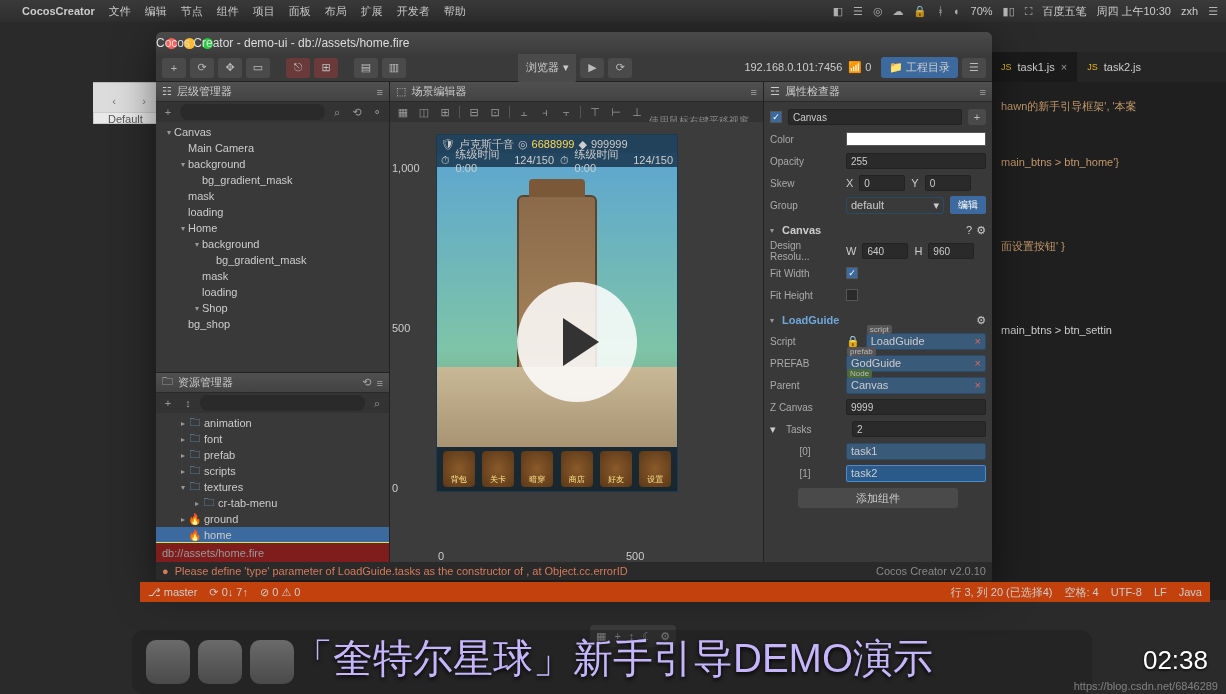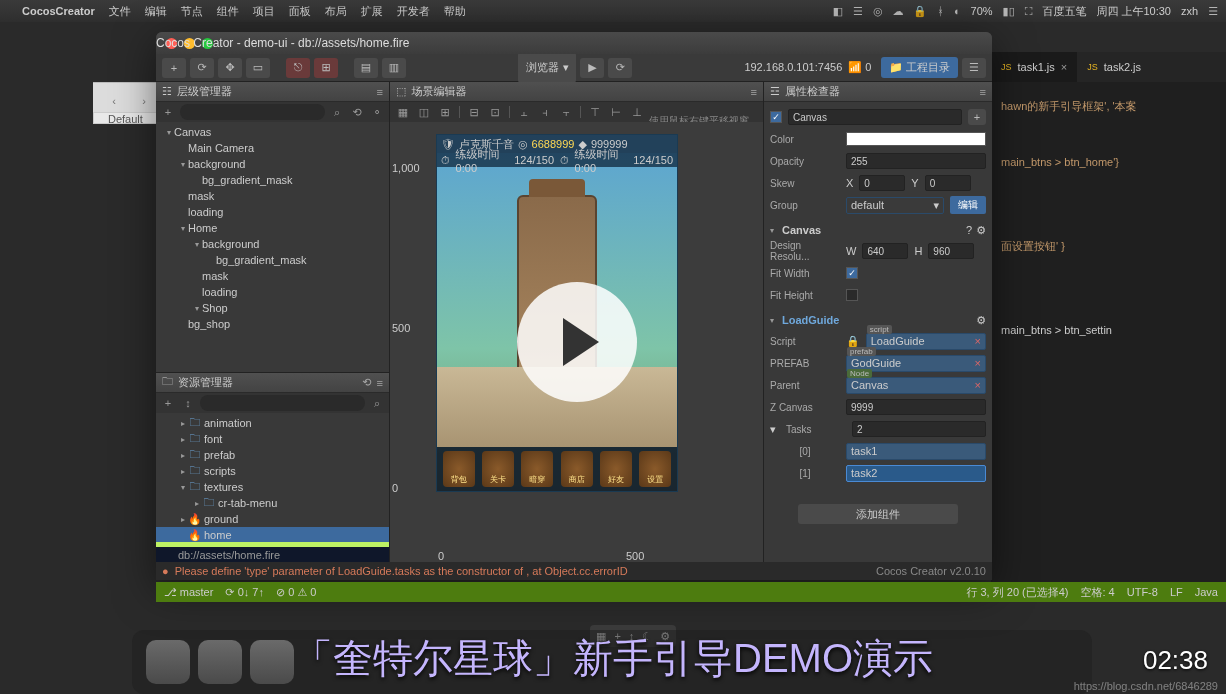--- a/index.html
+++ b/index.html
@@ -48,21 +48,21 @@
 .ptool .ti{color:#999;width:16px;text-align:center}
 .tree{flex:1;overflow:auto;padding:2px 0}
 .tree-row{display:flex;align-items:center;height:16px;padding-left:4px;color:#bbb;cursor:pointer;font-size:11px}
 .tree-row.sel{background:#3d6a9e;color:#fff}
 .tree-row.dim{color:#888}
 .tree-row .arrow{width:10px;text-align:center;color:#999;font-size:8px}
 .tree-row .ticon{width:14px;text-align:center;margin-right:2px}
 .tree-row .folder{color:#6fa8dc}
 .tree-row .fire{color:#e67e22}
 .assets-split{height:170px;border-top:1px solid #222;display:flex;flex-direction:column}
-.patharea{height:20px;background:#0f172a;color:#999;padding:0 22px;display:flex;align-items:center;border-top:5px solid #bef264;font-size:11px}
+.patharea{height:20px;background:#7f1d1d;color:#999;padding:0 6px;display:flex;align-items:center;border-top:1px solid #bef264;font-size:11px}
 .scene-tool{height:20px;background:#333;display:flex;align-items:center;padding:0 4px;gap:3px}
 .scene-tool .st{width:18px;height:16px;display:flex;align-items:center;justify-content:center;color:#999}
 .scene-tool .sep{width:1px;height:12px;background:#555;margin:0 2px}
 .scenehint{position:absolute;right:6px;top:2px;color:#888;font-size:10px}
 .viewport{flex:1;background:#3c3c3c;position:relative;overflow:hidden}
 .ruler-v{position:absolute;left:0;top:0;bottom:0;width:30px;color:#888;font-size:9px}
 .ruler-v div{position:absolute;left:2px}
 .ruler-h{position:absolute;left:0;bottom:0;right:0;height:14px;color:#888;font-size:9px}
 .ruler-h div{position:absolute;bottom:0}
 .game{position:absolute;left:46px;top:12px;width:242px;height:358px;background:linear-gradient(#5aa3d4,#7ec4a8 60%,#6a8f5a);border:1px solid #1a3a52;overflow:hidden}
@@ -87,25 +87,25 @@
 .irow .chk.on::after{content:"✓";color:#fff;font-size:9px;display:block;text-align:center;line-height:10px}
 .irow .editbtn{background:#3d6a9e;color:#fff;padding:2px 8px;border-radius:2px;font-size:10px}
 .isect{display:flex;align-items:center;height:20px;gap:4px;font-size:11px;color:#ccc;margin-top:4px}
 .isect .arrow{font-size:8px;color:#999}
 .isect .link{color:#6fa8dc}
 .chip{display:flex;align-items:center;height:17px;background:#3a5a7a;border:1px solid #2a4a6a;border-radius:2px;font-size:10px;color:#dde;padding:0 4px;gap:4px;flex:1;position:relative}
 .chip .tag{position:absolute;top:-9px;left:0;background:#555;font-size:8px;padding:0 3px;color:#bbb;border-radius:2px}
 .chip .x{margin-left:auto;color:#d66;cursor:pointer}
 .chip.edit{background:#2a5a8a;border-color:#4a8ad4}
 .chip.green .tag{background:#4a6a3a}
-.addcomp{margin:20px auto;width:160px;height:20px;background:#4a4a4a;border-radius:3px;display:flex;align-items:center;justify-content:center;color:#ccc;font-size:11px;cursor:pointer}
+.addcomp{margin:4px auto;width:160px;height:20px;background:#4a4a4a;border-radius:3px;display:flex;align-items:center;justify-content:center;color:#ccc;font-size:11px;cursor:pointer}
 .errorbar{height:18px;background:#2a2a2a;display:flex;align-items:center;padding:0 6px;gap:6px;font-size:10px}
 .errorbar .err{color:#d67a5a;flex:1;overflow:hidden;text-overflow:ellipsis;white-space:nowrap}
 .errorbar .ver{color:#888}
-.statusbar{position:absolute;left:156px;top:582px;width:1070px;height:20px;background:#4d7c0f;display:flex;align-items:center;padding:0 8px;gap:12px;color:#dbe9f7;font-size:11px}
+.statusbar{position:absolute;left:140px;top:582px;width:1070px;height:20px;background:#c2410c;display:flex;align-items:center;padding:0 8px;gap:12px;color:#dbe9f7;font-size:11px}
 .statusbar .sp{flex:1}
 .dock{position:absolute;left:132px;bottom:0;width:960px;height:64px;background:rgba(30,30,30,.5);border-radius:12px;display:flex;align-items:center;padding:0 14px;gap:8px}
 .dockicon{width:44px;height:44px;border-radius:10px;background:linear-gradient(#6a6a6a,#4a4a4a)}
 .caption{position:absolute;left:50%;bottom:8px;transform:translateX(-50%);font-size:40px;color:#c4b5fd;text-shadow:0 2px 4px #000;white-space:nowrap}
 .vidtime{position:absolute;right:18px;bottom:18px;font-size:26px;color:#fff;text-shadow:0 1px 3px #000}
 .watermark{position:absolute;right:8px;bottom:2px;font-size:11px;color:rgba(255,255,255,.4)}
 .minitoolbar{position:absolute;left:590px;top:625px;height:22px;background:#3a3a3a;border-radius:4px;display:flex;align-items:center;padding:0 6px;gap:8px;color:#bbb}
 </style>
 </head>
 <body>

